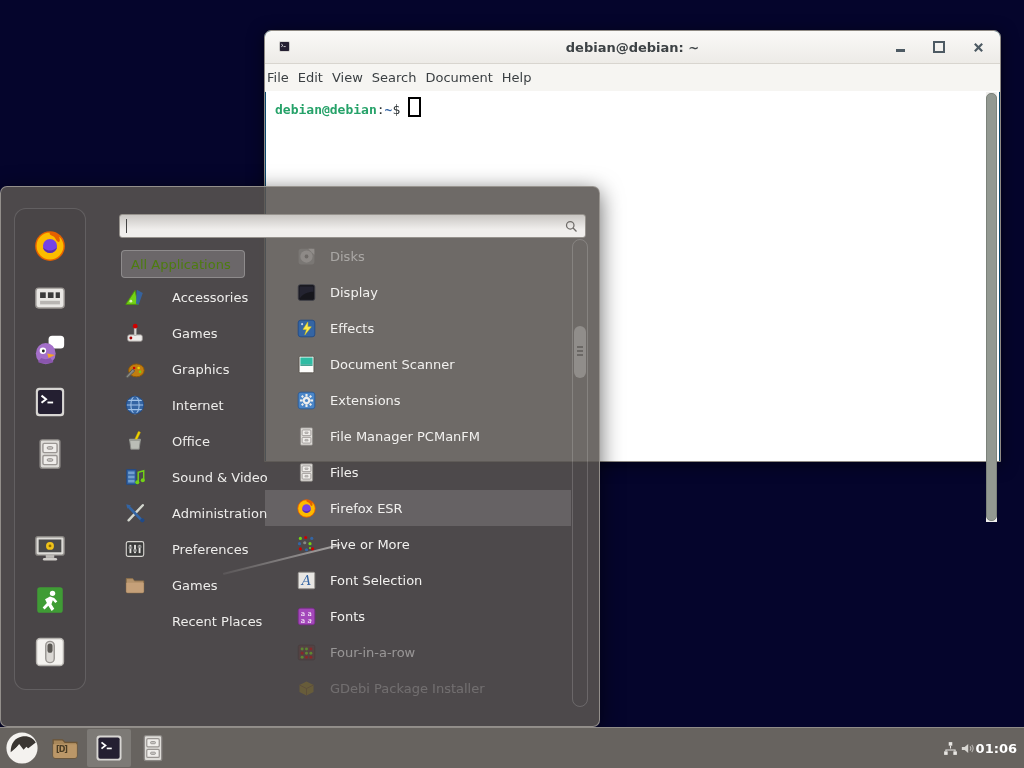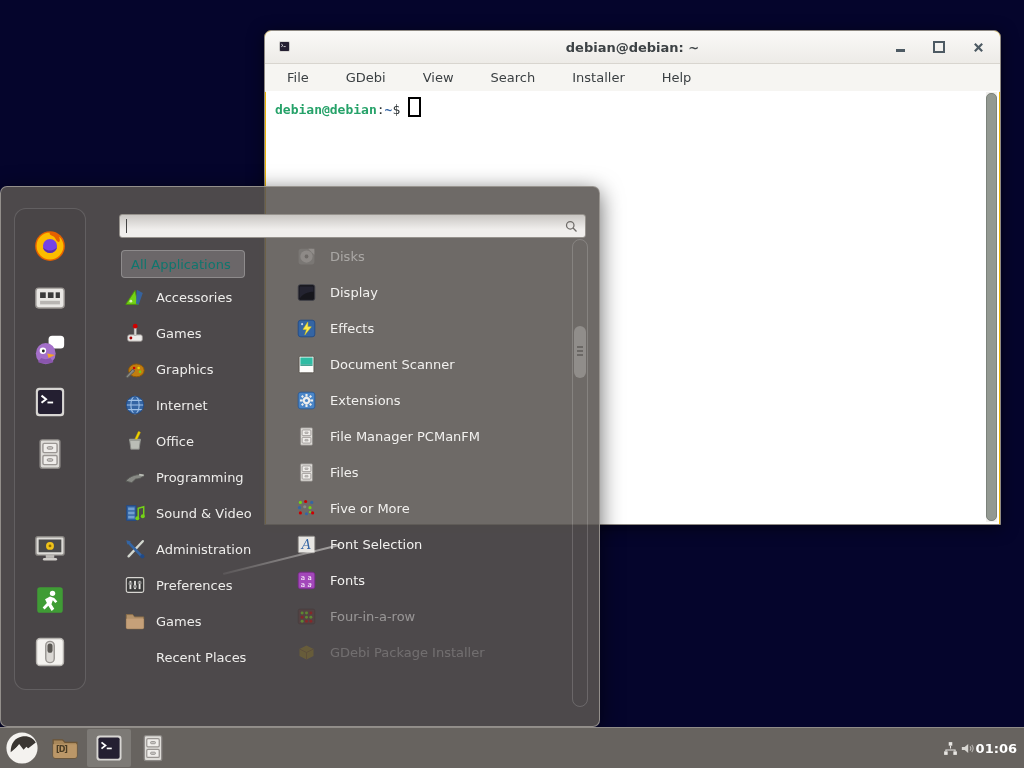--- a/index.html
+++ b/index.html
@@ -3,35 +3,35 @@
 <meta charset="utf-8">
 <style>
   html,body{margin:0;padding:0}
   body{
     width:1024px;height:768px;overflow:hidden;position:relative;
     background:#05052c;
     font-family:"DejaVu Sans","Liberation Sans",sans-serif;
     -webkit-font-smoothing:antialiased;
   }
   
-  .terminal-window{position:absolute;left:264px;top:30px;width:737px;height:495px;
-    background:#eab308;border:1px solid #8f8a84;border-radius:7px 7px 0 0;
+  .terminal-window{position:absolute;left:264px;top:30px;width:737px;height:432px;
+    background:#0c4a6e;border:1px solid #8f8a84;border-radius:7px 7px 0 0;
     box-shadow:0 3px 16px rgba(0,0,0,.55);box-sizing:border-box}
   .titlebar{height:32px;background:linear-gradient(#faf9f7,#edebe7);
     border-bottom:1px solid #d8d5cf;border-radius:6px 6px 0 0;
     position:relative;display:flex;align-items:center;justify-content:center}
   .titlebar .title{font-weight:bold;font-size:13px;color:#3d4245}
   .titlebar-icon{position:absolute;left:13px;top:9px;width:13px;height:13px}
   .titlebar-icon svg{width:13px;height:13px;display:block}
   .win-controls{position:absolute;right:16px;top:0;height:100%;display:flex;align-items:center;gap:28px}
   .ctrl-min{width:9px;height:3px;background:#4d5a63;margin-top:6px}
   .ctrl-max{width:8px;height:8px;border:2px solid #4d5a63}
   .ctrl-close svg{width:11px;height:11px;display:block}
   .menubar{height:27px;background:#f6f5f2;display:flex;align-items:center;
-    padding-left:22px;gap:37px;font-size:13px;color:#3a3f42;border-bottom:1px solid #eceae6}
+    padding-left:2px;gap:9px;font-size:13px;color:#3a3f42;border-bottom:1px solid #eceae6}
   .menubar span{cursor:default}
   .term-body{position:absolute;left:1px;right:1px;top:60px;bottom:0;background:#fff;
     font-family:"DejaVu Sans Mono","Liberation Mono",monospace;font-size:13px;
     padding:6px 0 0 9px;box-sizing:border-box}
   .p-user{color:#26a269;font-weight:bold}
   .p-colon,.p-dollar{color:#2e3436}
   .p-path{color:#3465a4;font-weight:bold}
   .term-cursor{display:inline-block;width:9px;height:16px;border:2px solid #000;
     vertical-align:text-bottom;margin-left:8px;background:#fff}
   .term-scrollbar{position:absolute;right:3px;top:61px;width:11px;height:430px;background:#f1f0ee}
@@ -51,24 +51,24 @@
   .search-bar{position:absolute;left:118px;top:27px;width:467px;height:24px;
     background:linear-gradient(#c9c6c3,#f0eeec 65%);border:1px solid #96928d;
     border-radius:3px;display:flex;align-items:center;padding:0 6px;box-sizing:border-box}
   .search-input{flex:1;border:none;background:transparent;outline:none;
     font-size:13px;color:#222;height:18px;padding:0;caret-color:#222}
   .search-caret{width:1px;height:14px;background:#444;margin-right:2px}
   .search-glyph{width:15px;height:15px;margin-left:auto}
   .search-glyph svg{width:15px;height:15px;display:block}
   .all-apps-btn{position:absolute;left:120px;top:63px;width:124px;height:28px;
     background:rgba(255,255,255,.17);border:1px solid rgba(255,255,255,.24);
-    border-radius:4px;color:#0f766e;font-size:13px;display:flex;align-items:center;
+    border-radius:4px;color:#4d7c0f;font-size:13px;display:flex;align-items:center;
     padding-left:9px;box-sizing:border-box;cursor:pointer}
   .cat-list{position:absolute;left:120px;top:92px;width:150px}
-  .cat-item{height:36px;display:flex;align-items:center;gap:10px;color:#eeedeb;
+  .cat-item{height:36px;display:flex;align-items:center;gap:26px;color:#eeedeb;
     font-size:13px;cursor:pointer}
   .cat-icon{width:22px;height:22px;flex:none;margin-left:3px}
   .cat-icon svg{width:22px;height:22px;display:block}
   .app-list{position:absolute;left:264px;top:51px;width:306px}
   .app-item{height:36px;display:flex;align-items:center;gap:13px;color:#f2f1ef;
     font-size:13px;padding-left:31px;box-sizing:border-box;cursor:pointer}
   .app-item.selected{background:rgba(255,255,255,.14)}
   .app-item.faded{opacity:.45}
   .app-item.faded2{opacity:.22}
   .app-icon{width:21px;height:21px;flex:none}
@@ -119,24 +119,24 @@
       <div class="ctrl-close">
         <svg viewBox="0 0 12 12">
             <path d="M2 2l8 8M10 2l-8 8" stroke="#4d5a63" stroke-width="2.4"></path>
           </svg>
       </div>
     </div>
   </div>
   <div class="menubar">
 
   <span>File</span>
-      <span>GDebi</span>
+      <span>Edit</span>
       <span>View</span>
       <span>Search</span>
-      <span>Installer</span>
+      <span>Document</span>
       <span>Help</span>
     </div>
   <div class="term-body">
     <span class="p-user">debian@debian</span><span class="p-colon">:</span><span class="p-path">~</span><span class="p-dollar">$</span><span class="term-cursor"></span>
   </div>
   <div class="term-scrollbar">
     <div class="term-scroll-thumb"></div>
   </div>
 </div>
 
@@ -289,29 +289,20 @@
         <span class="cat-icon">
           <svg viewBox="0 0 24 24">
             <path d="M6 10h12l-1.5 11h-9z" fill="#babdb6" stroke="#888a85"></path>
             <rect x="13.5" y="1.5" width="2.5" height="10" rx=".5" transform="rotate(25 14.7 6.5)" fill="#edd400" stroke="#c4a000" stroke-width=".5"></rect>
             <path d="M6 10h12v2H6z" fill="#9a9d96"></path>
           </svg>
         </span>
         <span>Office</span>
       </div>
 
-      <div class="cat-item">
-        <span class="cat-icon">
-          <svg viewBox="0 0 24 24">
-            <path d="M2 16.5c4-6 14-8.5 20-6.5-2 3-6 4.2-9.2 4.2l-4.3 4z" fill="#888a85" stroke="#555753"></path>
-            <path d="M16.5 9.5l5 .8" stroke="#babdb6" stroke-width="2"></path>
-          </svg>
-        </span>
-        <span>Programming</span>
-      </div>
 
       <div class="cat-item">
         <span class="cat-icon">
           <svg viewBox="0 0 24 24">
             <rect x="3" y="4" width="10" height="16" fill="#3465a4" stroke="#204a87"></rect>
             <rect x="4.5" y="6" width="7" height="3" fill="#729fcf"></rect>
             <rect x="4.5" y="10.5" width="7" height="3" fill="#729fcf"></rect>
             <rect x="4.5" y="15" width="7" height="3" fill="#729fcf"></rect>
             <path d="M15.5 17.5V7l6-1.8v10" stroke="#73d216" stroke-width="1.6" fill="none"></path>
             <circle cx="14.5" cy="17.8" r="2.2" fill="#73d216"></circle>
@@ -450,20 +441,31 @@
             <rect x="5" y="2" width="14" height="20" rx="1.5" fill="#dedcd8" stroke="#8a8784"></rect>
             <rect x="7" y="4.5" width="10" height="6.5" rx="1" fill="#efedea" stroke="#9a9693"></rect>
             <rect x="7" y="13" width="10" height="6.5" rx="1" fill="#efedea" stroke="#9a9693"></rect>
             <rect x="10" y="6.8" width="4" height="1.8" rx=".9" fill="#c8c5c2" stroke="#8a8784" stroke-width=".6"></rect>
             <rect x="10" y="15.3" width="4" height="1.8" rx=".9" fill="#c8c5c2" stroke="#8a8784" stroke-width=".6"></rect>
           </svg>
         </span>
         <span>Files</span>
       </div>
 
+      <div class="app-item selected">
+        <span class="app-icon">
+          <svg viewBox="0 0 24 24">
+            <circle cx="12" cy="12" r="10.5" fill="#e66000"></circle>
+            <path d="M12 2.5a9.5 9.5 0 1 0 9.5 9.5c0-2.2-1-5.2-3.2-6.5 1.2 2.2.6 4.4-1 3.3-1.6-1.1-1-3.1-4.2-4.2-2.1-.7-1.1-2.1-1.1-2.1z" fill="#ffcb00" opacity=".85"></path>
+            <circle cx="12" cy="12" r="5" fill="#7542e5"></circle>
+            <path d="M7 12a5 5 0 0 0 10 0c0 1.2-2 3.2-5 3.2S7 13.2 7 12z" fill="#5a2ea6"></path>
+          </svg>
+        </span>
+        <span>Firefox ESR</span>
+      </div>
 
       <div class="app-item">
         <span class="app-icon">
           <svg viewBox="0 0 24 24">
             <circle cx="5" cy="5" r="1.8" fill="#73d216"></circle>
             <circle cx="11" cy="4" r="1.8" fill="#cc0000"></circle>
             <circle cx="18" cy="5" r="1.8" fill="#3465a4"></circle>
             <circle cx="4" cy="11" r="1.8" fill="#3465a4"></circle>
             <circle cx="10" cy="10" r="1.8" fill="#888a85"></circle>
             <circle cx="16" cy="11" r="1.8" fill="#73d216"></circle>

